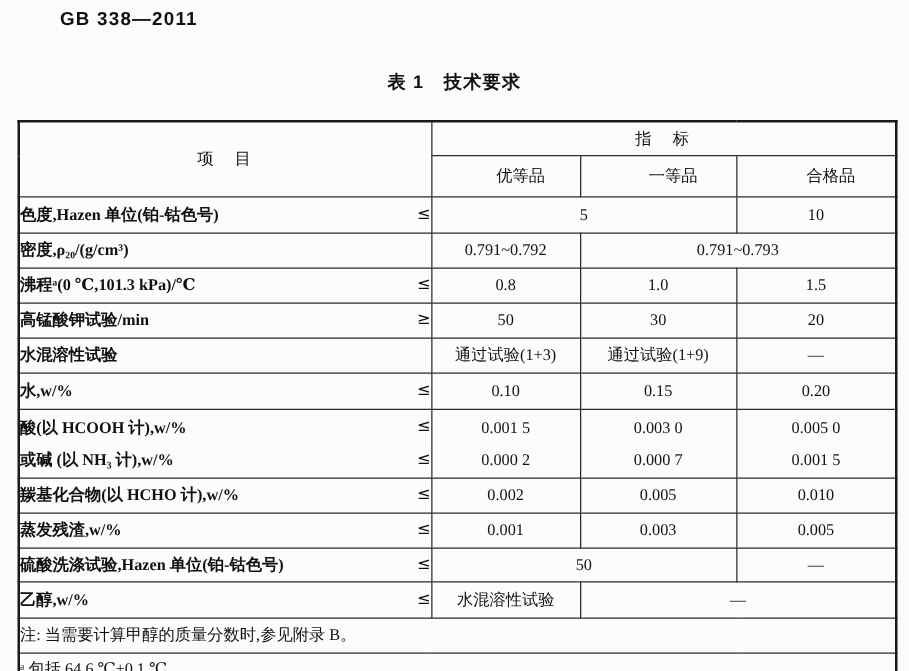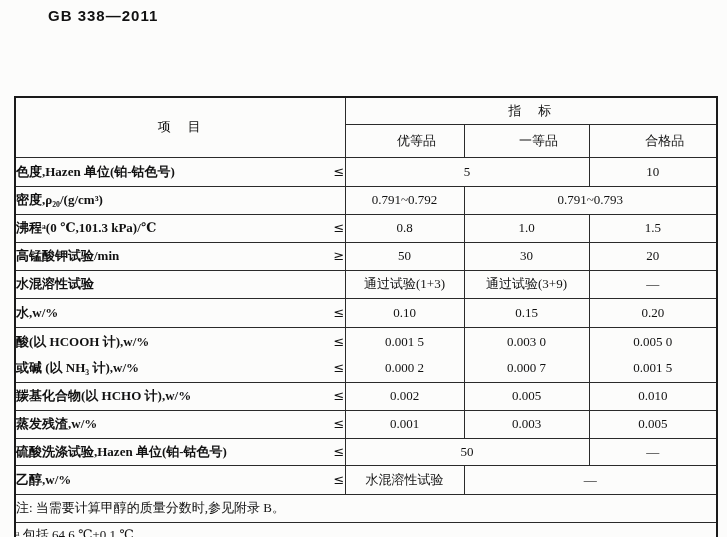--- a/index.html
+++ b/index.html
@@ -54,20 +54,21 @@
   tr.h54 td{height:54px;}
   .note-cell{padding-left:26px;text-align:left;font-size:13px;}
 </style>
 </head>
 <body>
 
 <div class="page">
 
   <div class="doc-code">GB 338—2011</div>
 
+  <div class="table-title">表 1　技术要求</div>
 
   <table class="spec">
     <colgroup>
       <col style="width:330px">
         <col style="width:119px">
         <col style="width:125px">
         <col style="width:128px">
     </colgroup>
     <tbody>
 
@@ -128,21 +129,21 @@
       </tr>
 
       <tr class="h27">
         <td class="label-cell">
             <div class="lrow">
           <span class="lbl">水混溶性试验</span>
           <span class="sym"></span>
             </div>
         </td>
         <td class="c">通过试验(1+3)</td>
-        <td class="c">通过试验(3+9)</td>
+        <td class="c">通过试验(1+9)</td>
         <td class="c">—</td>
       </tr>
 
       <tr class="h28">
         <td class="label-cell">
             <div class="lrow">
           <span class="lbl">水,w/%</span>
           <span class="sym">≤</span>
             </div>
         </td>

